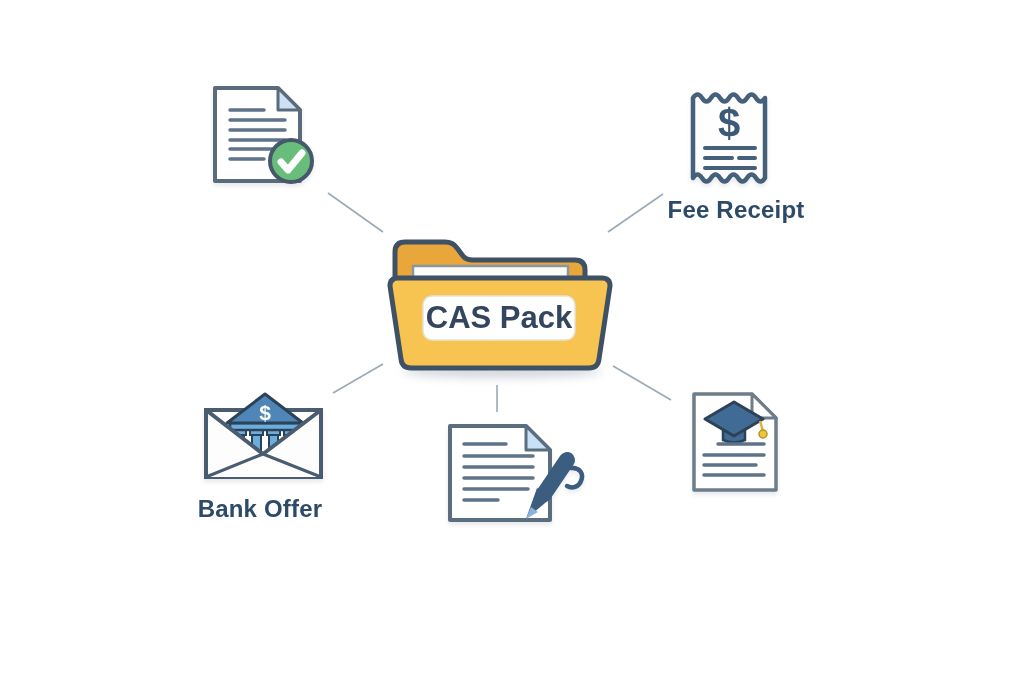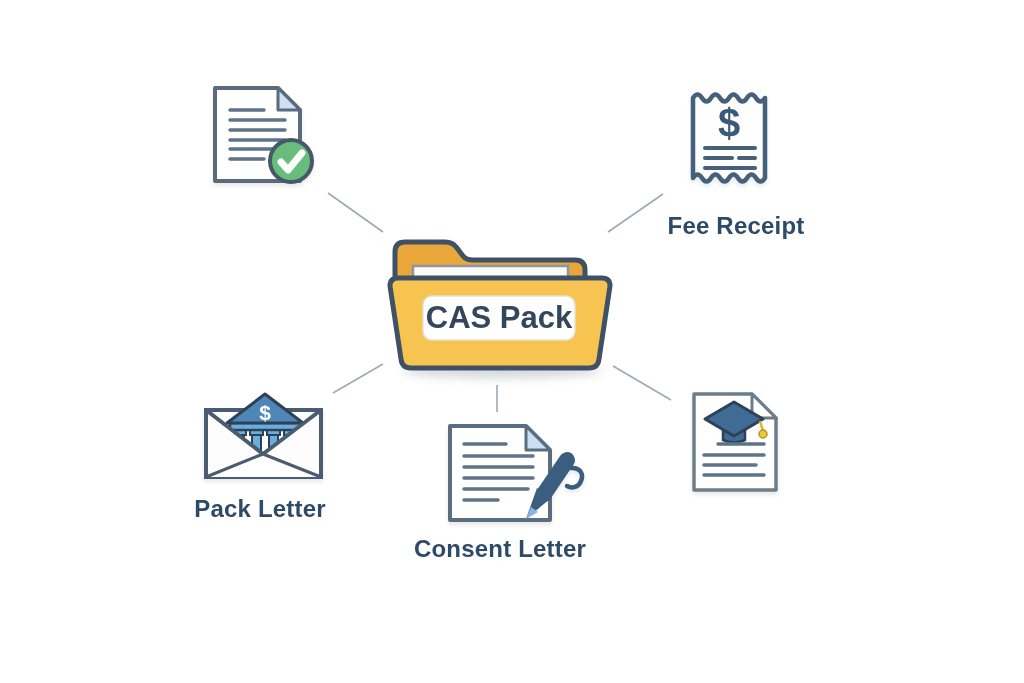--- a/index.html
+++ b/index.html
@@ -66,21 +66,21 @@
     <path d="M5,8 q4.5,-7 9,0 q4.5,7 9,0 q4.5,-7 9,0 q4.5,7 9,0 q4.5,-7 9,0 q4.5,7 9,0 q4.5,-7 9,0 q4.5,7 9,0
              L77,88 q-4.5,7 -9,0 q-4.5,-7 -9,0 q-4.5,7 -9,0 q-4.5,-7 -9,0 q-4.5,7 -9,0 q-4.5,-7 -9,0 q-4.5,7 -9,0 q-4.5,-7 -9,0 Z" fill="#fefefe" stroke="#44607a" stroke-width="4.5" stroke-linejoin="round"></path>
     <text x="41" y="47" text-anchor="middle" font-size="40" font-weight="bold" fill="#3b5a78">$</text>
     <g stroke="#44607a" stroke-width="4" stroke-linecap="round">
       <line x1="17" y1="58" x2="67" y2="58"></line>
       <line x1="17" y1="68" x2="44" y2="68"></line>
       <line x1="51" y1="68" x2="67" y2="68"></line>
       <line x1="17" y1="78" x2="67" y2="78"></line>
     </g>
   </svg>
-  <div class="doc-label" style="left:736px;top:212px">Fee Receipt</div>
+  <div class="doc-label" style="left:736px;top:196px">Fee Receipt</div>
 
   <svg class="icon-svg" style="left:200px;top:390px" width="128" height="92" viewBox="0 0 128 92">
 
     <rect x="6" y="20" width="115" height="67" fill="#ffffff" stroke="#4a5d70" stroke-width="4"></rect>
 
     <g>
       <g>
         <rect x="33" y="40" width="13" height="5" fill="#6aaede" stroke="#2e4257" stroke-width="2"></rect>
         <rect x="50" y="40" width="13" height="5" fill="#6aaede" stroke="#2e4257" stroke-width="2"></rect>
         <rect x="67" y="40" width="13" height="5" fill="#6aaede" stroke="#2e4257" stroke-width="2"></rect>
@@ -91,41 +91,40 @@
         <rect x="86" y="45" width="9" height="20" fill="#6aaede" stroke="#2e4257" stroke-width="2"></rect>
       </g>
       <rect x="30" y="33" width="70" height="7" fill="#6aaede" stroke="#2e4257" stroke-width="2.5"></rect>
       <path d="M65,4 L103,33 L27,33 Z" fill="#4e86b8" stroke="#2e4257" stroke-width="3" stroke-linejoin="round"></path>
       <text x="65" y="30" text-anchor="middle" font-size="21" font-weight="bold" fill="#ffffff">$</text>
     </g>
 
     <path d="M6,20 L63,64 L121,20 L121,87 L6,87 Z" fill="#fdfdfd" stroke="#4a5d70" stroke-width="4" stroke-linejoin="round"></path>
     <path d="M6,87 L63,64 L121,87" fill="#ffffff" stroke="#4a5d70" stroke-width="3" stroke-linejoin="round"></path>
   </svg>
-  <div class="doc-label" style="left:260px;top:495px">Pack Letter</div>
+  <div class="doc-label" style="left:260px;top:495px">Bank Offer</div>
 
   <svg class="icon-svg" style="left:438px;top:416px" width="155" height="110" viewBox="0 0 155 110">
     <path d="M12,10 L88,10 L112,34 L112,104 L12,104 Z" fill="#ffffff" stroke="#5a6e80" stroke-width="4" stroke-linejoin="round"></path>
     <path d="M88,10 L112,34 L88,34 Z" fill="#c9e0f5" stroke="#5a6e80" stroke-width="3" stroke-linejoin="round"></path>
     <g stroke="#5f7389" stroke-width="3.5" stroke-linecap="round">
       <line x1="26" y1="28" x2="68" y2="28"></line>
       <line x1="26" y1="40" x2="95" y2="40"></line>
       <line x1="26" y1="51" x2="95" y2="51"></line>
       <line x1="26" y1="62" x2="95" y2="62"></line>
       <line x1="26" y1="73" x2="90" y2="73"></line>
       <line x1="26" y1="84" x2="60" y2="84"></line>
     </g>
     <g>
       <path d="M133,52 c9,-1 13,6 10,13 c-2,6 -9,8 -14,5" fill="none" stroke="#3a5d80" stroke-width="4.5" stroke-linecap="round"></path>
       <line x1="106" y1="78" x2="129" y2="44" stroke="#3a5d80" stroke-width="16" stroke-linecap="round"></line>
       <polygon points="99,72 113,82 88,103" fill="#3a5d80"></polygon>
       <polygon points="88,103 93,91 100,96" fill="#8ab4d9"></polygon>
     </g>
   </svg>
-  <div class="doc-label" style="left:500px;top:535px">Consent Letter</div>
 
   <svg class="icon-svg" style="left:686px;top:386px" width="100" height="110" viewBox="0 0 100 110">
     <path d="M8,8 L66,8 L90,32 L90,104 L8,104 Z" fill="#ffffff" stroke="#6e7d8a" stroke-width="3.5" stroke-linejoin="round"></path>
     <path d="M66,8 L90,32 L66,32 Z" fill="#ffffff" stroke="#6e7d8a" stroke-width="3" stroke-linejoin="round"></path>
     <g>
       <path d="M37,44 L59,44 L59,54 Q48,59 37,54 Z" fill="#3f6b94" stroke="#2e4257" stroke-width="2.5"></path>
       <polygon points="48,16 77,33 48,50 19,33" fill="#3f6b94" stroke="#2e4257" stroke-width="3" stroke-linejoin="round"></polygon>
       <line x1="74" y1="35" x2="77" y2="45" stroke="#d9b43a" stroke-width="2.5"></line>
       <circle cx="77" cy="48" r="4" fill="#e8c83e" stroke="#b89325" stroke-width="1.5"></circle>
     </g>

